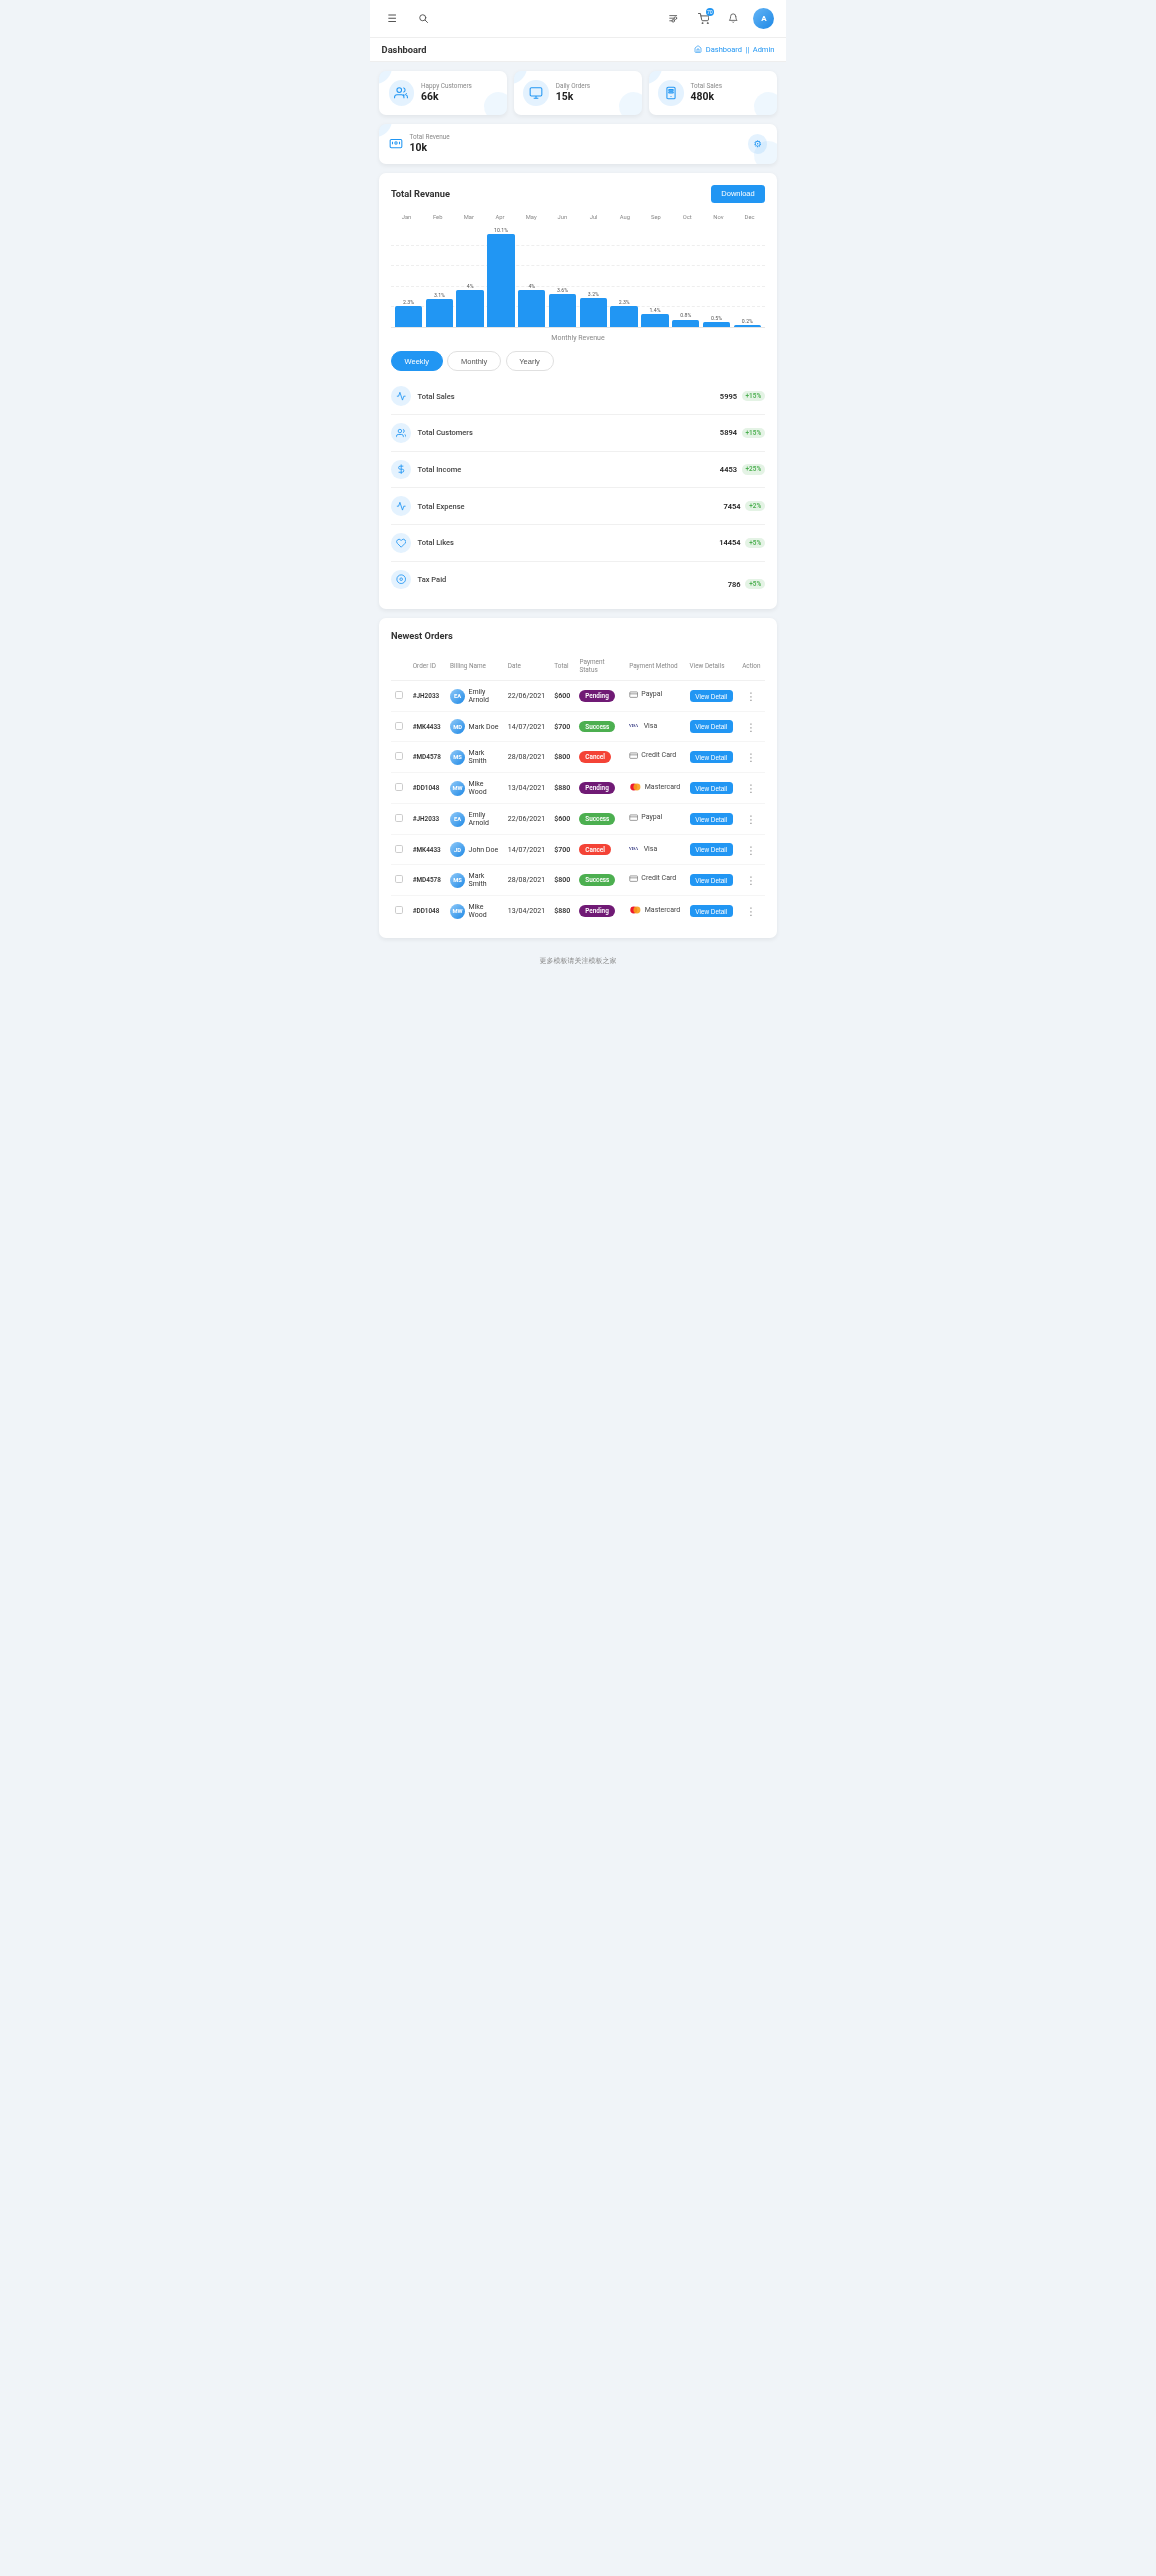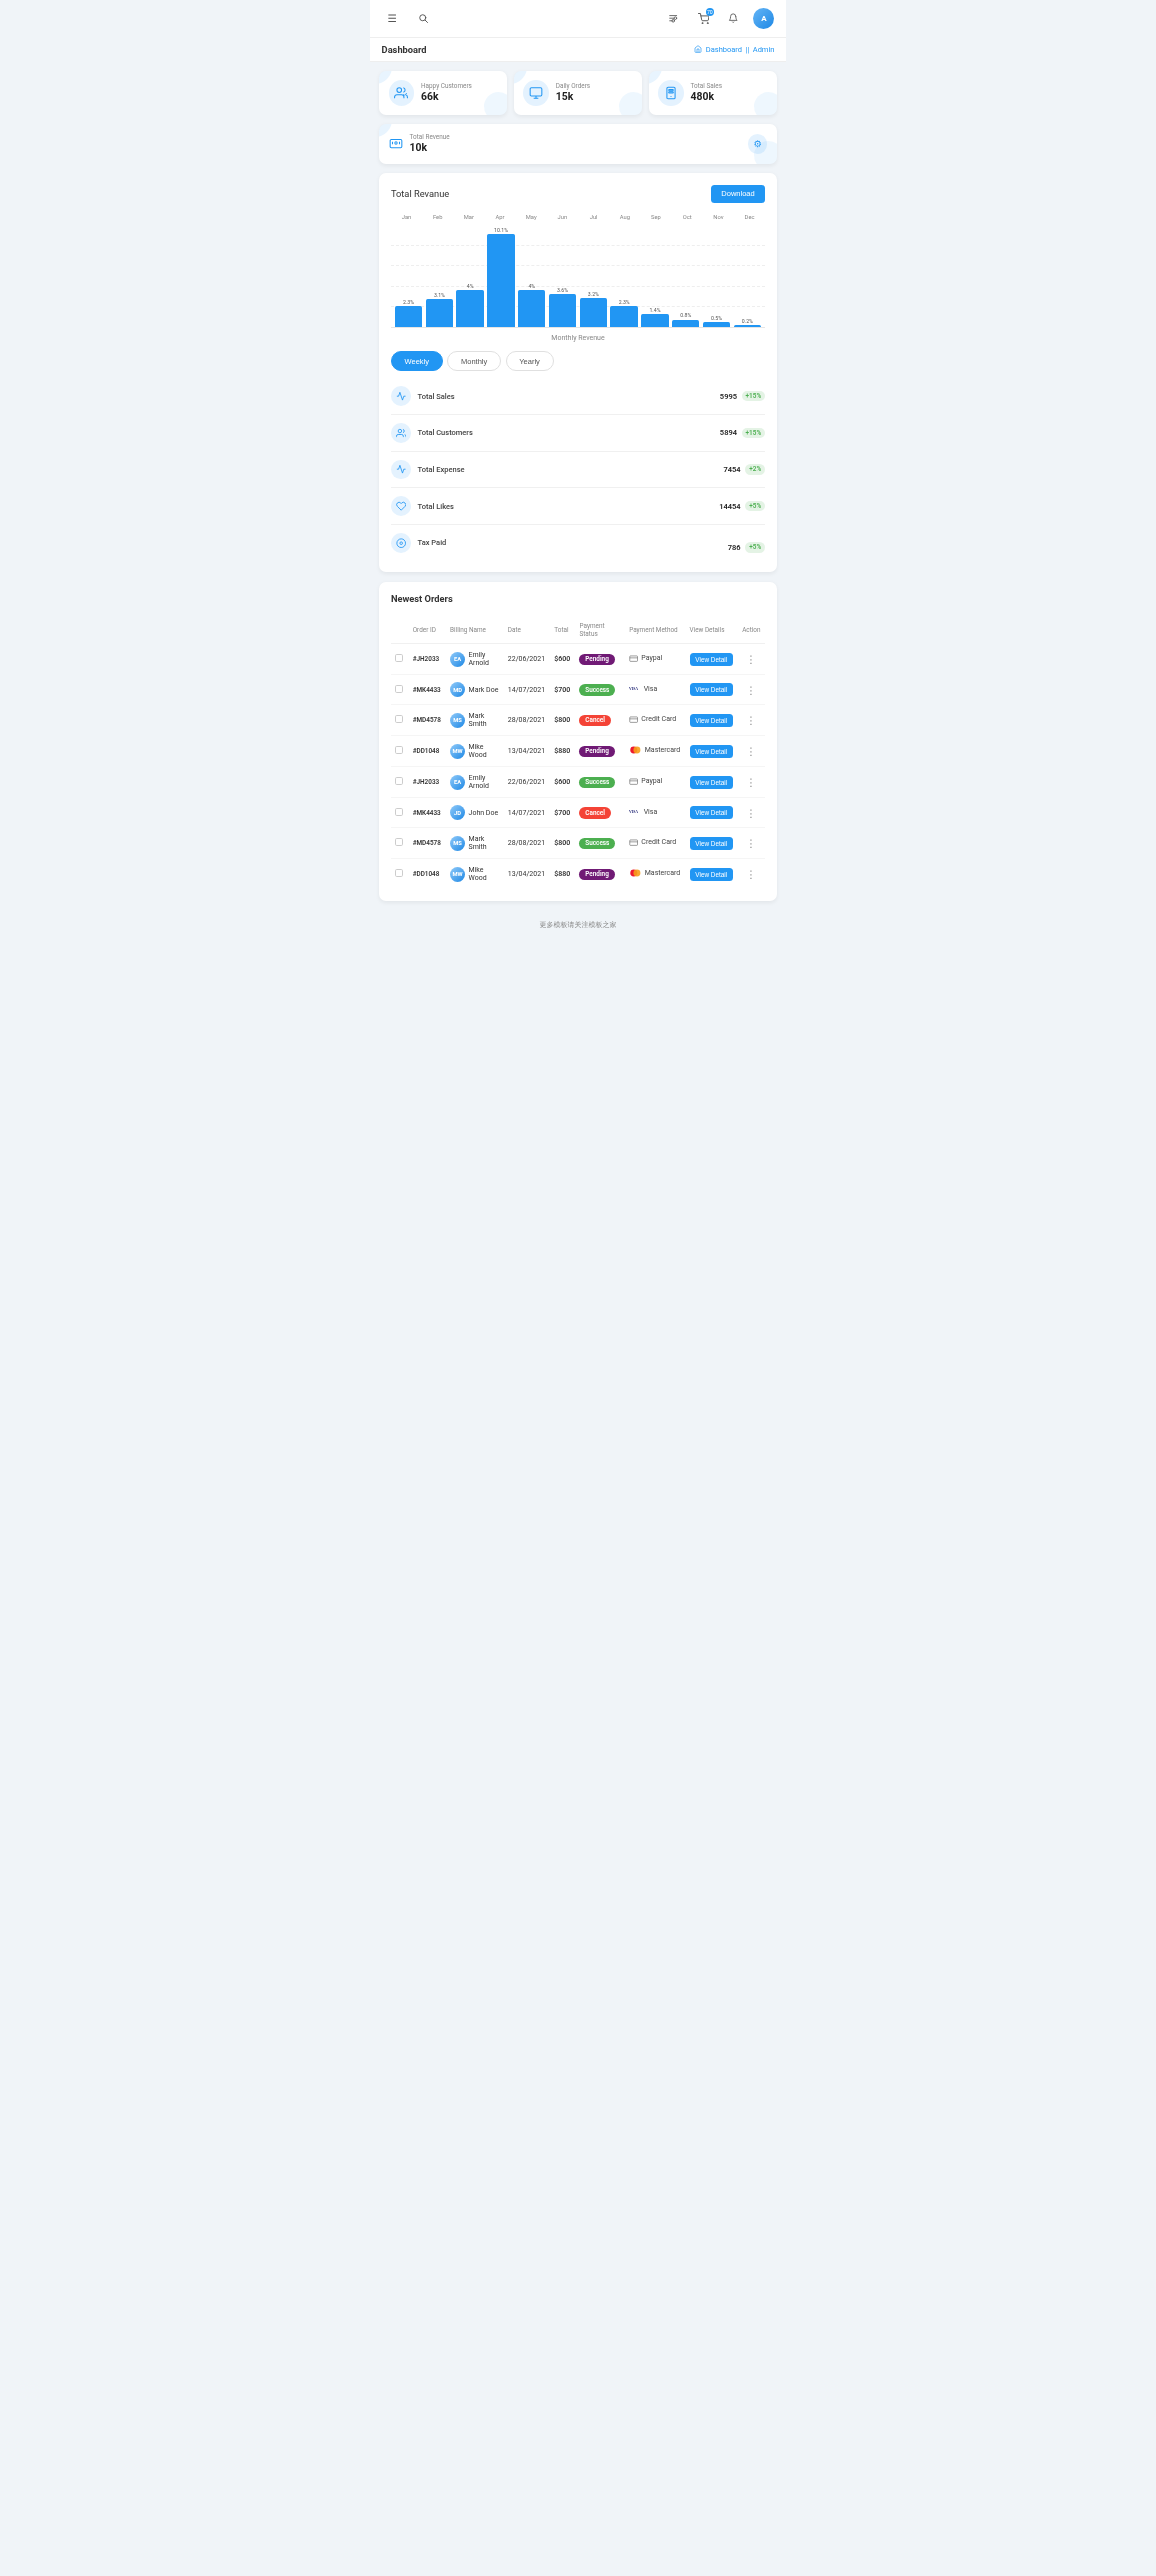--- a/index.html
+++ b/index.html
@@ -121,21 +121,21 @@
       background: #fff;
       margin: 0 9.3px 9.3px;
       border-radius: 7px;
       padding: 11.6px;
       box-shadow: 0 1.2px 4.6px rgba(0,0,0,0.06);
     }
     .chart-header {
       display: flex; align-items: center; justify-content: space-between;
       margin-bottom: 11.6px;
     }
-    .chart-title { font-size: 9.3px; font-weight: 400; }
+    .chart-title { font-size: 9.3px; font-weight: 700; }
     .download-btn {
       background: #2196f3; color: #fff;
       border: none; border-radius: 3.5px;
       padding: 4.6px 10.4px; font-size: 7.5px; cursor: pointer;
     }
 
     
     .bar-chart-container { position: relative; width: 100%; }
     .bar-chart-months {
       display: flex; justify-content: space-between;
@@ -529,20 +529,35 @@
     </div>
     <div class="stats-list-right">
       <span class="list-value">5894</span>
       <span class="badge-change badge-up">+15%</span>
     </div>
   </div>
       <div class="stats-list-item">
     <div class="stats-list-left">
       <div class="list-icon">
             <svg width="10.4" height="10.4" viewBox="0 0 24 24" fill="none" stroke="#2196f3" stroke-width="2">
+              <line x1="12" y1="1" x2="12" y2="23"></line>
+              <path d="M17 5H9.5a3.5 3.5 0 0 0 0 7h5a3.5 3.5 0 0 1 0 7H6"></path>
+            </svg>
+          </div>
+      <span class="list-label">Total Income</span>
+    </div>
+    <div class="stats-list-right">
+      <span class="list-value">4453</span>
+      <span class="badge-change badge-up">+25%</span>
+    </div>
+  </div>
+      <div class="stats-list-item">
+    <div class="stats-list-left">
+      <div class="list-icon">
+            <svg width="10.4" height="10.4" viewBox="0 0 24 24" fill="none" stroke="#2196f3" stroke-width="2">
               <polyline points="22 12 18 12 15 21 9 3 6 12 2 12"></polyline>
             </svg>
           </div>
       <span class="list-label">Total Expense</span>
     </div>
     <div class="stats-list-right">
       <span class="list-value">7454</span>
       <span class="badge-change badge-up">+2%</span>
     </div>
   </div>

